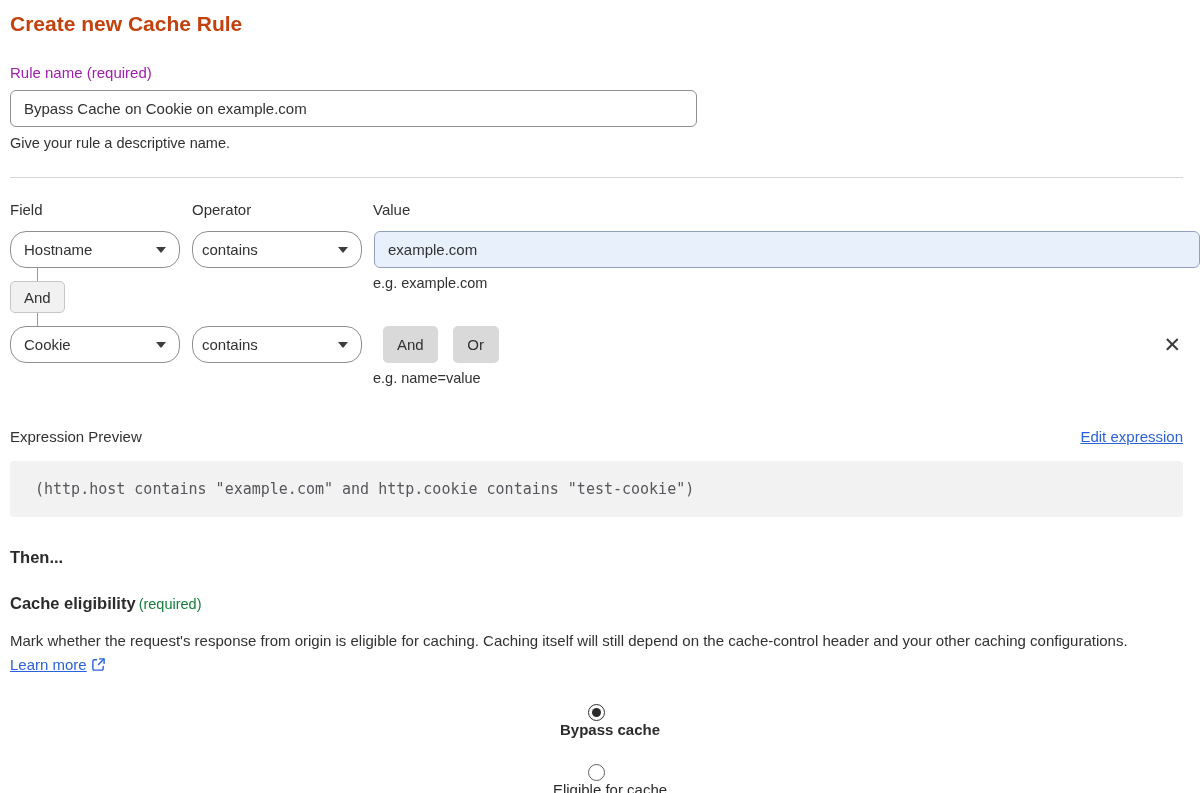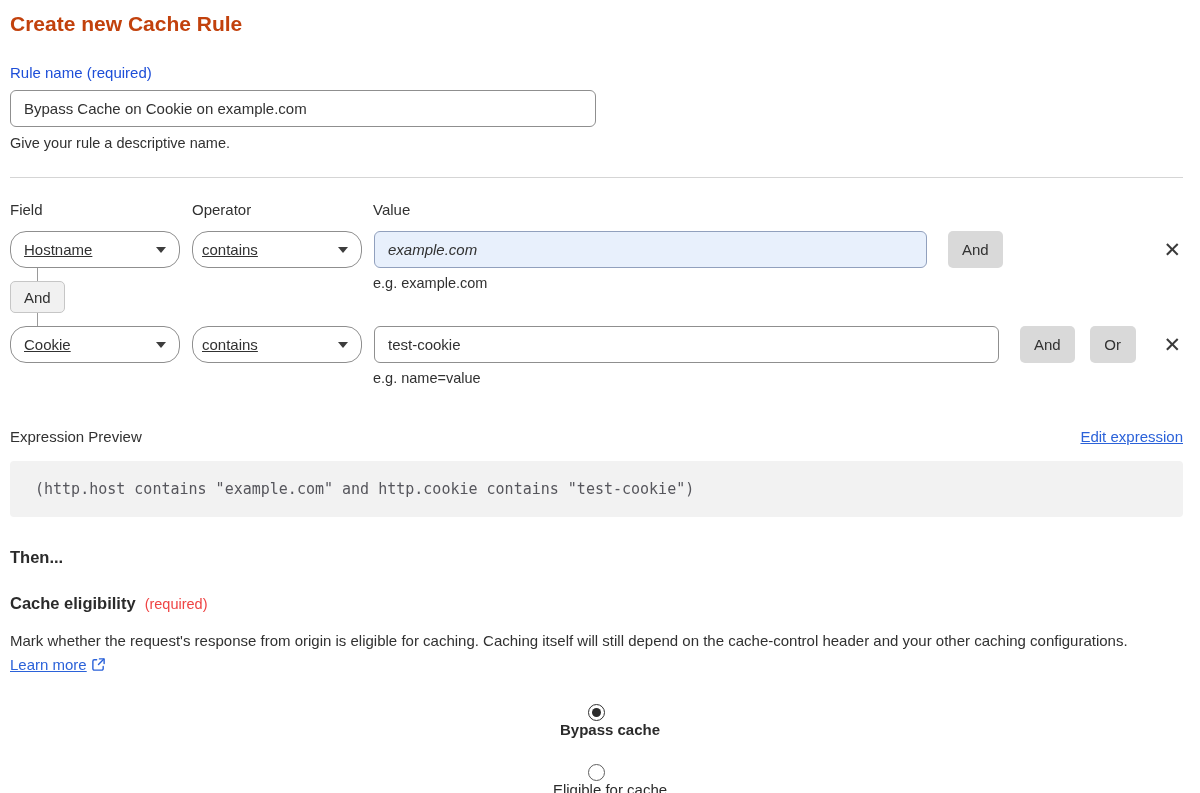--- a/index.html
+++ b/index.html
@@ -7,55 +7,55 @@
   body {
     width: 1200px; height: 793px;
     font-family: "Liberation Sans", sans-serif;
     color: #313131;
     overflow: hidden;
   }
   .page { padding: 11px 17px 20px 10px; width: 1200px; }
 
   h1.page-title { font-size: 21px; font-weight: 700; color: #c2410c; line-height: 26px; }
 
-  .field-label { margin-top: 27px; font-size: 15px; color: #1d4ed8; }
+  .field-label { margin-top: 27px; font-size: 15px; color: #a21caf; }
   .rule-name-input {
-    margin-top: 9px; width: 586px; height: 37px;
+    margin-top: 9px; width: 687px; height: 37px;
     border: 1px solid #8f8f8f; border-radius: 6px;
     padding: 0 13px; font-size: 15px; color: #313131;
     font-family: "Liberation Sans", sans-serif; background: #fff; outline: none;
   }
   .helper-text { margin-top: 8px; font-size: 14.5px; color: #313131; }
 
   .divider { margin-top: 26px; border: none; border-top: 1px solid #d5d5d5; height: 0; }
 
   .section-heading { font-size: 16.5px; font-weight: 700; color: #2b2b2b; }
   .match-heading { margin-top: 25px; }
 
   .col-labels { display: flex; margin-top: 23px; font-size: 15px; color: #313131; }
   .col-labels .col-field { width: 182px; }
   .col-labels .col-operator { width: 181px; }
 
   .match-row { display: flex; align-items: center; margin-top: 13px; height: 37px; }
   .select-box {
     width: 170px; height: 37px; border: 1px solid #8f8f8f; border-radius: 16px;
     background: #fff; display: flex; align-items: center; justify-content: space-between;
-    padding: 0 13px; font-size: 15px; color: #313131; cursor: pointer; flex: none; text-decoration: underline;
+    padding: 0 13px; font-size: 15px; color: #313131; cursor: pointer; flex: none;
   }
   .select-box + .select-box { margin-left: 12px; padding-left: 9px; }
   .caret {
     width: 0; height: 0; border-left: 5px solid transparent; border-right: 5px solid transparent;
     border-top: 6px solid #3d3d3d; flex: none; margin-left: 8px;
   }
   .value-input {
     height: 37px; border: 1px solid #8f8f8f; border-radius: 6px; margin-left: 12px;
     padding: 0 13px; font-size: 15px; color: #313131; background: #fff;
     font-family: "Liberation Sans", sans-serif; outline: none; flex: none;
   }
-  .value-input.w1 { width: 553px; font-style: italic; }
+  .value-input.w1 { width: 826px; }
   .value-input.w2 { width: 625px; }
   .value-input.highlighted { background: #e8f0fc; border-color: #91a0bd; }
 
   .logic-btn {
     height: 37px; min-width: 54px; padding: 0 14px; border: none; border-radius: 5px;
     background: #d9d9d9; color: #313131; font-size: 15px; cursor: pointer;
     font-family: "Liberation Sans", sans-serif; flex: none;
   }
   .logic-btn.and { margin-left: 21px; }
   .logic-btn.or { margin-left: 15px; min-width: 46px; }
@@ -81,21 +81,21 @@
   .link { color: #2b62d9; text-decoration: underline; font-size: 15px; cursor: pointer; }
   .expr-code {
     margin-top: 16px; background: #f2f2f2; border-radius: 4px;
     padding: 19px 25px; font-family: "DejaVu Sans Mono", "Liberation Mono", monospace;
     font-size: 15px; color: #56565c; white-space: pre;
   }
 
   .then-heading { margin-top: 31px; }
 
   .eligibility-heading-row { margin-top: 27px; display: flex; align-items: baseline; }
-  .required-tag { margin-left: 9px; font-size: 14.5px; font-weight: 400; color: #ef4444; text-align: center; }
+  .required-tag { margin-left: 3px; font-size: 14.5px; font-weight: 400; color: #15803d; text-align: center; }
 
   .description { margin-top: 16px; font-size: 15px; line-height: 24px; color: #313131; max-width: 1160px; }
   .ext-link-icon { display: inline-block; vertical-align: -2px; margin-left: 4px; }
 
   .radio-option { display: flex; align-items: center; margin-top: 25px; cursor: pointer; flex-direction: column; }
   .radio-option + .radio-option { margin-top: 26px; }
   .radio-circle {
     width: 17px; height: 17px; border: 1px solid #5f5f5f; border-radius: 50%;
     background: #fff; display: inline-flex; align-items: center; justify-content: center; flex: none;
   }
@@ -152,21 +152,20 @@
   
   <div class="match-row" style="margin-top:0;">
     <div class="select-box">
       <span>Cookie</span>
       <span class="caret"></span>
     </div>
     <div class="select-box">
       <span>contains</span>
       <span class="caret"></span>
     </div>
-    <input class="value-input w2" type="text" value="test-cookie" style="">
     <button class="logic-btn and">And</button>
     <button class="logic-btn or">Or</button>
     <button class="remove-btn">✕</button>
   </div>
   <div class="row-helper second">e.g. name=value</div>
 
   
   <div class="expr-header">
     <span class="expr-label">Expression Preview</span>
     <a class="link">Edit expression</a>

